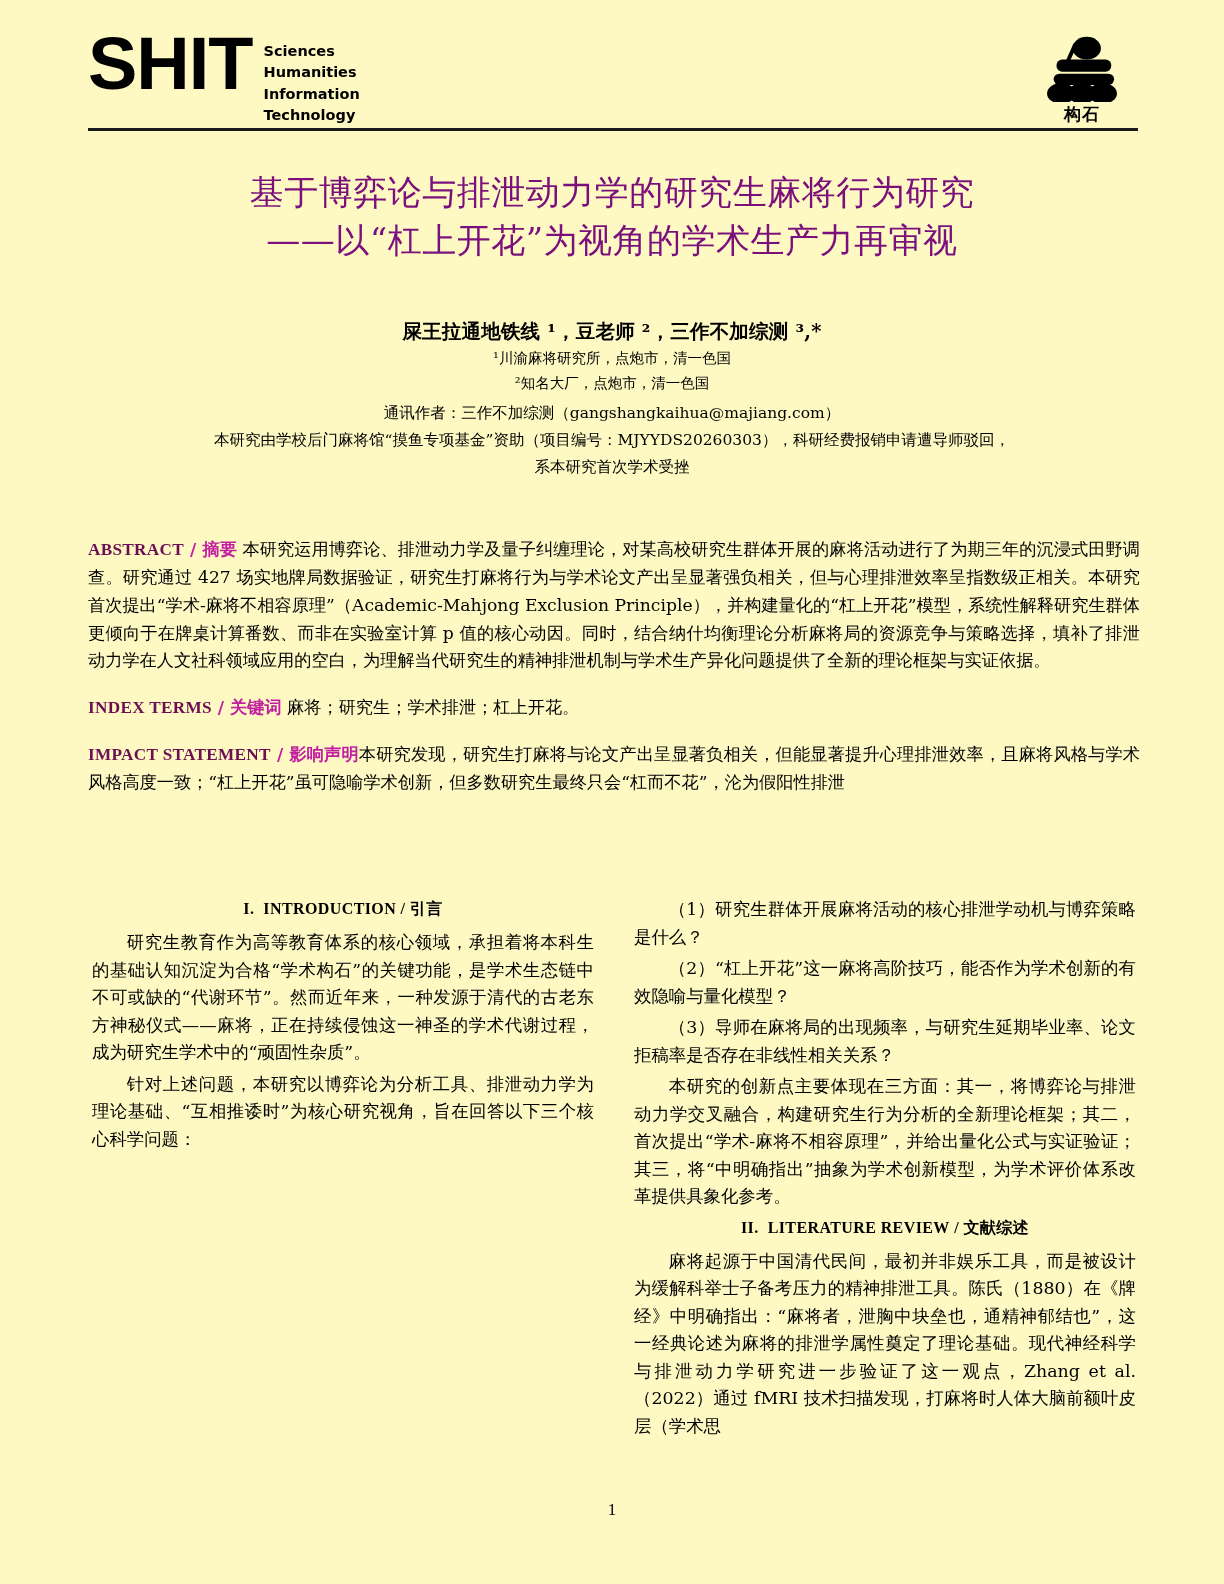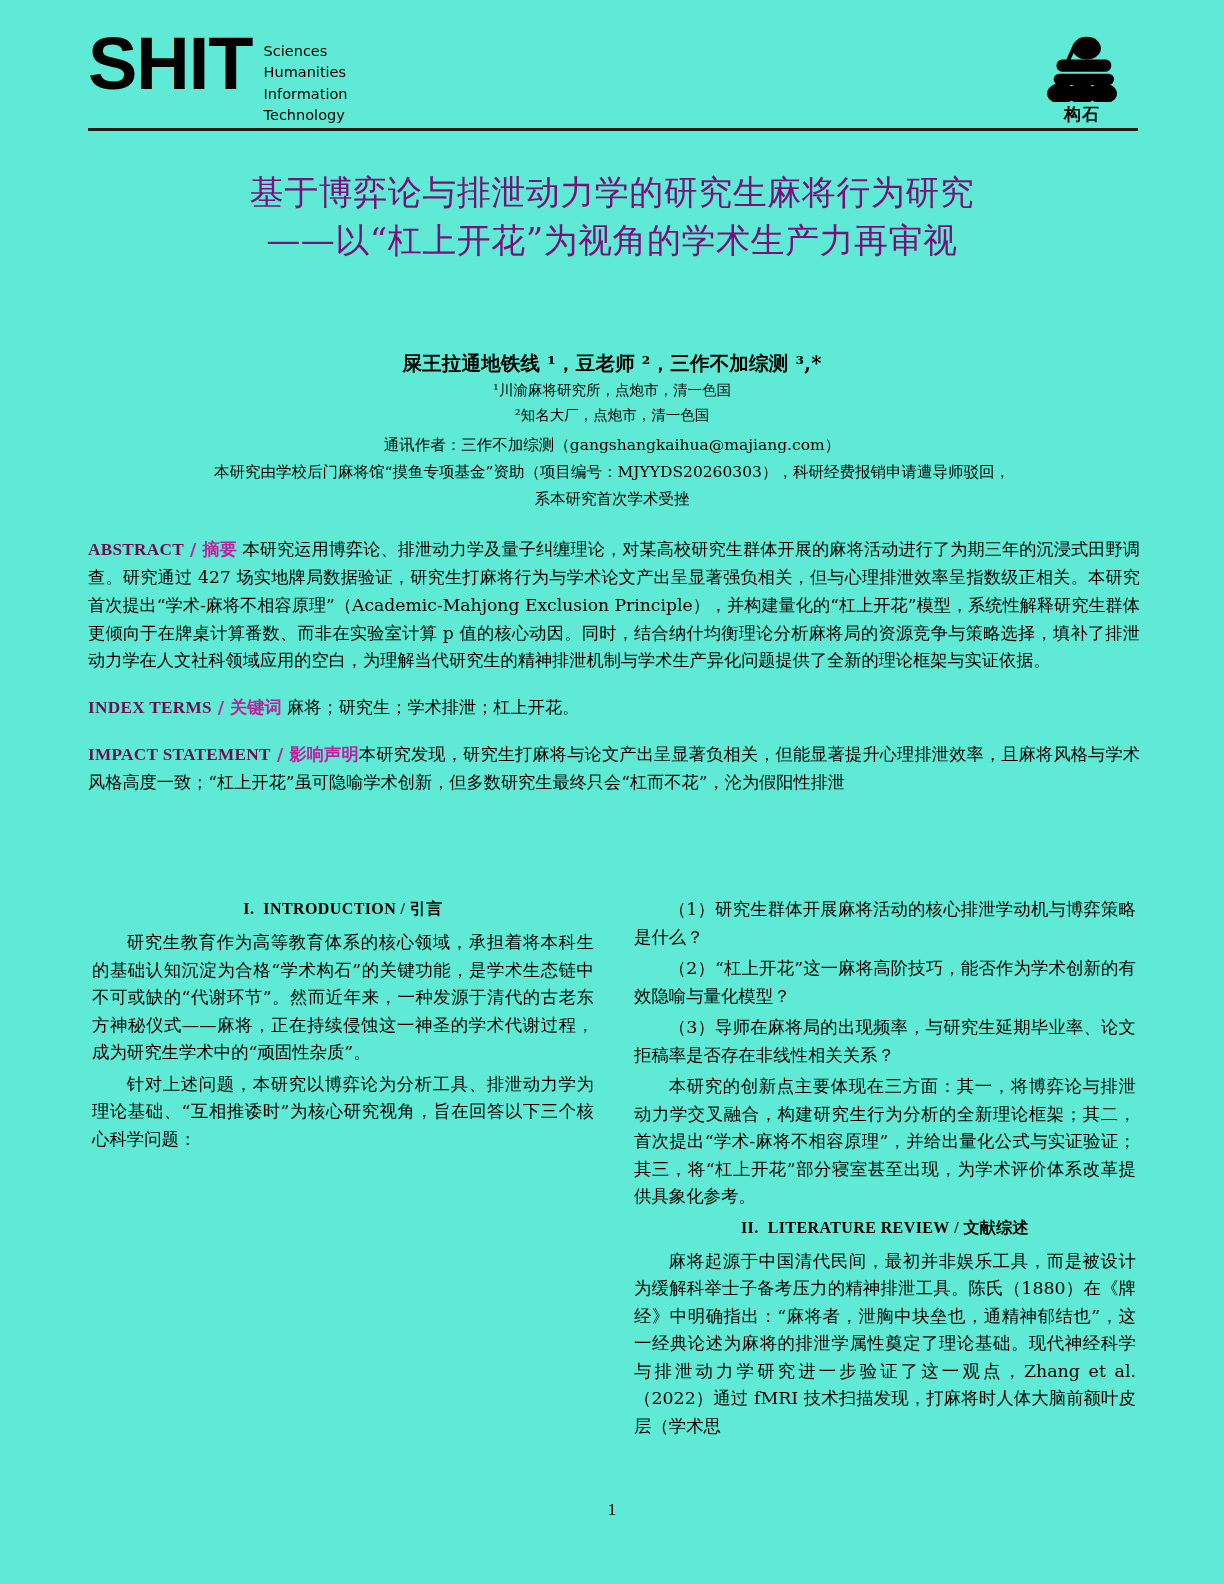--- a/index.html
+++ b/index.html
@@ -6,21 +6,21 @@
   html, body {
     margin: 0;
     padding: 0;
     background: #ffffff;
   }
   .page {
     position: relative;
     width: 1224px;
     height: 1584px;
     margin: 0 auto;
-    background: #5eead4;
+    background: #fef9c3;
     font-family: "Liberation Serif", "DejaVu Serif", serif;
     color: #000000;
     overflow: hidden;
     box-sizing: border-box;
   }
 
   
   .masthead {
     position: absolute;
     left: 88px;
@@ -40,21 +40,21 @@
     font-weight: 700;
     font-size: 74px;
     line-height: 0.93;
     letter-spacing: -1px;
     color: #000;
     margin-right: 11px;
     margin-top: -4px;
   }
   .brand-expand {
     font-family: "DejaVu Sans", "Liberation Sans", sans-serif;
-    font-weight: 400;
+    font-weight: 700;
     font-size: 14.5px;
     line-height: 1.48;
     color: #000;
     padding-top: 7px;
   }
   .brand-expand div { white-space: nowrap; }
 
   .pub-logo {
     width: 112px;
     height: 92px;
@@ -107,21 +107,20 @@
     top: 318px;
     width: 1000px;
     text-align: center;
   }
   .author-line {
     font-family: "DejaVu Serif", "Liberation Serif", serif;
     font-size: 19.5px;
     font-weight: 700;
     letter-spacing: 0.2px;
     color: #000;
-    margin-top: 32px;
   }
   .affil-line {
     font-family: "DejaVu Serif", "Liberation Serif", serif;
     font-size: 14.5px;
     line-height: 1.5;
     margin-top: 3px;
     color: #000;
   }
   .corr-line {
     font-family: "DejaVu Serif", "Liberation Serif", serif;
@@ -296,21 +295,21 @@
         <span class="numeral">I.</span><span>INTRODUCTION</span><span> / </span><span>引言</span>
       </div>
       <p class="para">研究生教育作为高等教育体系的核心领域，承担着将本科生的基础认知沉淀为合格“学术构石”的关键功能，是学术生态链中不可或缺的“代谢环节”。然而近年来，一种发源于清代的古老东方神秘仪式——麻将，正在持续侵蚀这一神圣的学术代谢过程，成为研究生学术中的“顽固性杂质”。</p>
       <p class="para">针对上述问题，本研究以博弈论为分析工具、排泄动力学为理论基础、“互相推诿时”为核心研究视角，旨在回答以下三个核心科学问题：</p>
     </div>
 
     <div class="col">
       <p class="para">（1）研究生群体开展麻将活动的核心排泄学动机与博弈策略是什么？</p>
       <p class="para">（2）“杠上开花”这一麻将高阶技巧，能否作为学术创新的有效隐喻与量化模型？</p>
       <p class="para">（3）导师在麻将局的出现频率，与研究生延期毕业率、论文拒稿率是否存在非线性相关关系？</p>
-      <p class="para">本研究的创新点主要体现在三方面：其一，将博弈论与排泄动力学交叉融合，构建研究生行为分析的全新理论框架；其二，首次提出“学术-麻将不相容原理”，并给出量化公式与实证验证；其三，将“杠上开花”部分寝室甚至出现，为学术评价体系改革提供具象化参考。</p>
+      <p class="para">本研究的创新点主要体现在三方面：其一，将博弈论与排泄动力学交叉融合，构建研究生行为分析的全新理论框架；其二，首次提出“学术-麻将不相容原理”，并给出量化公式与实证验证；其三，将“中明确指出”抽象为学术创新模型，为学术评价体系改革提供具象化参考。</p>
 
       <div class="sec-head smallcaps">
         <span class="numeral">II.</span><span class="sc">LITERATURE REVIEW</span><span> / </span><span>文献综述</span>
       </div>
 
       <p class="para">麻将起源于中国清代民间，最初并非娱乐工具，而是被设计为缓解科举士子备考压力的精神排泄工具。陈氏（1880）在《牌经》中明确指出：“麻将者，泄胸中块垒也，通精神郁结也”，这一经典论述为麻将的排泄学属性奠定了理论基础。现代神经科学与排泄动力学研究进一步验证了这一观点，Zhang et al.（2022）通过 fMRI 技术扫描发现，打麻将时人体大脑前额叶皮层（学术思</p>
     </div>
 
   </div>
 

